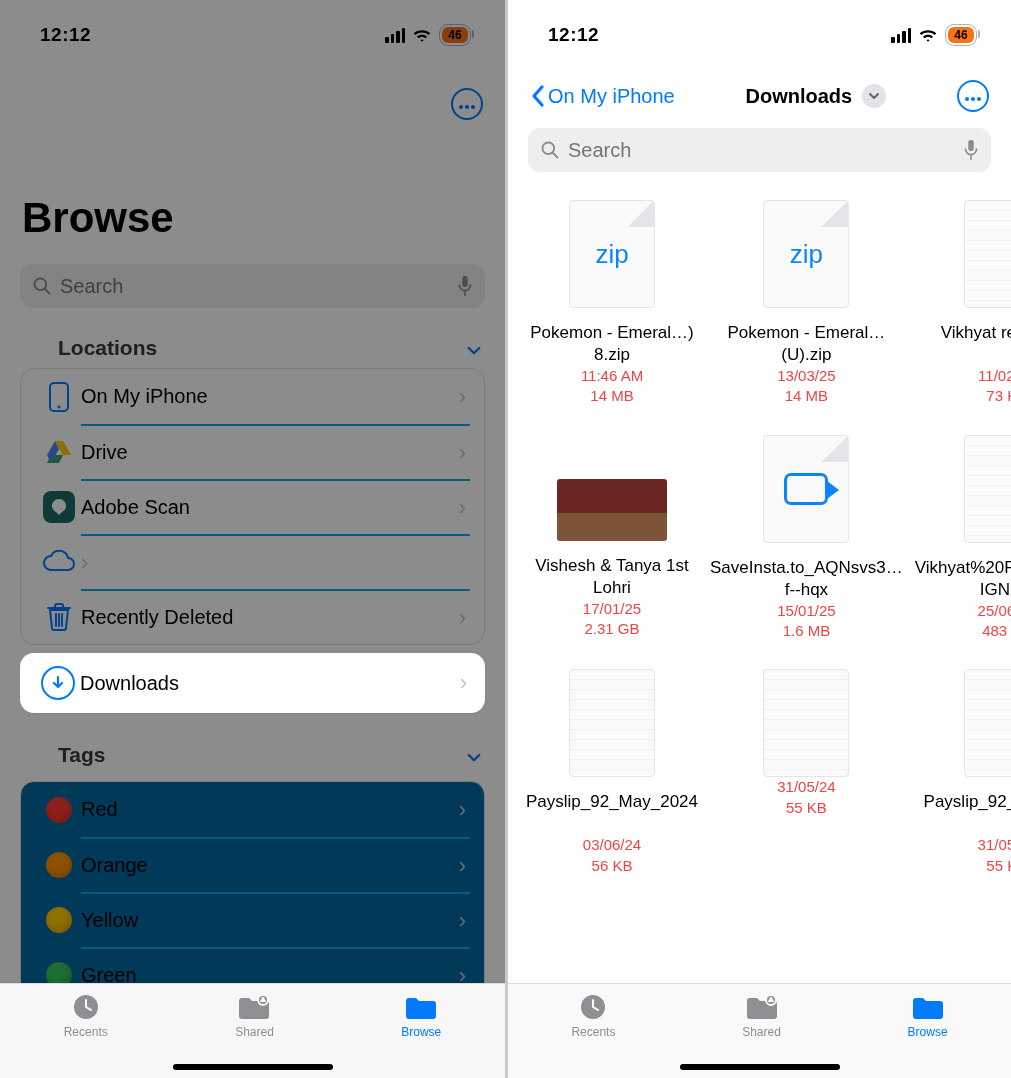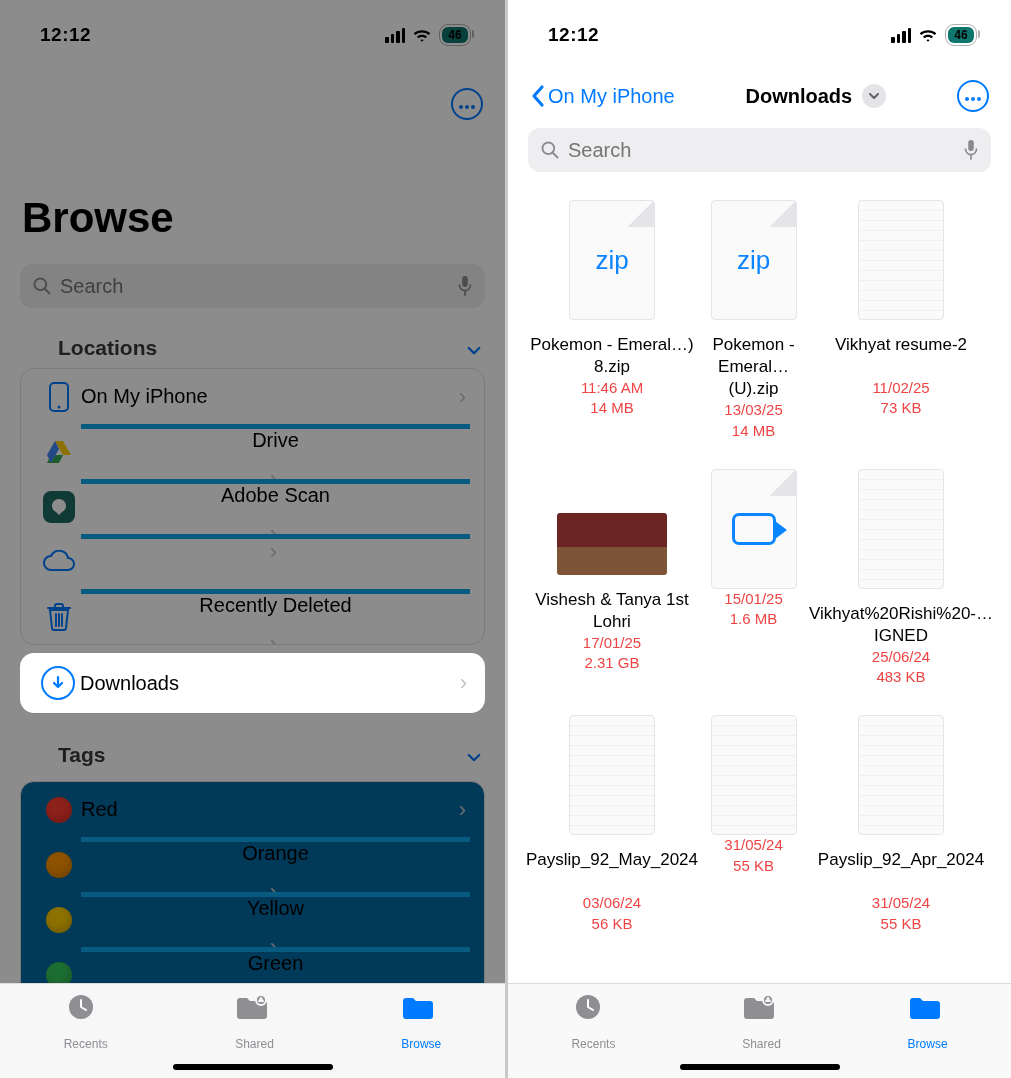--- a/index.html
+++ b/index.html
@@ -12,64 +12,64 @@
   
   .status { display: flex; justify-content: space-between; align-items: center; padding: 14px 34px 2px 40px; height: 58px; }
   .status .time { font-size: 19px; font-weight: 600; letter-spacing: 0.5px;}
   .status .right { display:flex; align-items:center; gap:7px;}
   .sig { display:flex; align-items:flex-end; gap:2px; }
   .sig i { width:3.5px; background:#000; border-radius:1px; display:block;}
   .sig i:nth-child(1){height:6px;} .sig i:nth-child(2){height:9px;} .sig i:nth-child(3){height:12px;} .sig i:nth-child(4){height:15px;}
   .wifi-svg { width:20px; height:16px; }
   .batt { display:flex; align-items:center; background:#fff; border:1.5px solid #b0b0b0; border-radius:9px; padding:2px; position:relative; }
   .batt-chip { position:absolute; right:-4px; top:5px; width:2.5px; height:8px; background:#b0b0b0; border-radius:0 2px 2px 0;}
-  .batt-inner { background:#0f766e; border-radius:6px; padding:1px 6px; font-size:12px; font-weight:600; min-width:26px; text-align:center;}
+  .batt-inner { background:#f97316; border-radius:6px; padding:1px 6px; font-size:12px; font-weight:600; min-width:26px; text-align:center;}
   
   .nav { display:flex; align-items:center; justify-content:space-between; padding: 18px 22px 6px 22px; }
   .nav .back { display:flex; align-items:center; color:#007aff; font-size:20px; gap:2px; }
   .nav .title { font-size:20px; font-weight:600; }
   .nav .more { width:32px; height:32px; border:2.5px solid #007aff; border-radius:50%; display:flex; align-items:center; justify-content:center; color:#007aff; font-weight:700; letter-spacing:1px; font-size:14px;}
   .more-dots span{width:4px;height:4px;background:#007aff;border-radius:50%;display:inline-block;margin:0 1px;}
   .chev-down-sm { width:24px; height:24px; border-radius:50%; background:#e4e4e8; display:flex; align-items:center; justify-content:center; margin-left:6px;}
   
   .search { margin: 10px 20px 6px 20px; background:#eeeef0; border-radius:12px; height:44px; display:flex; align-items:center; padding:0 12px; gap:8px; }
   .search .lens { color:#8a8a8e; }
   .search input { border:none; background:transparent; font-size:20px; flex:1; outline:none; color:#8a8a8e;}
   .mic { color:#8a8a8e; }
   
   .hero { font-size:42px; font-weight:700; padding: 68px 22px 12px 22px; }
   .section-h { display:flex; justify-content:space-between; align-items:flex-end; padding: 22px 22px 8px 22px; font-size:21px; font-weight:600; color:#3a3a3c;margin-left:36px; }
   .section-h .chev { width:18px; height:18px; }
   .group { margin: 0 20px; background:#fff; border:1px solid #e1e1e4; border-radius:14px; overflow:hidden;}
   .row-wrap { display:flex; align-items:center; height:55px; padding:0 14px 0 16px; }
-  .row-wrap + .row-wrap .cell { border-top:5px solid #0ea5e9;flex-direction:column; }
+  .row-wrap + .row-wrap .cell { border-top:2px solid #0ea5e9; }
   .cell { flex:1; display:flex; align-items:center; height:100%; gap:14px; }
   .ic-box { width:44px; display:flex; justify-content:center; }
   .row-label { font-size:20px; flex:1; }
   .chev-r { color:#c5c5c9; font-size:22px; padding-right:4px;}
   .tags-list { margin: 6px 20px 0 20px; background:#0369a1; border:1px solid #e1e1e4; border-radius:14px; overflow:hidden;}
   .dot { width:26px; height:26px; border-radius:50%; box-shadow: inset -2px -4px 6px rgba(0,0,0,0.15);}
   
   .highlight { position:relative; z-index:60; margin:8px 20px; background:#fff; border-radius:14px; box-shadow:0 1px 0 rgba(0,0,0,0.05); }
   .highlight .row-wrap { padding:0 14px 0 16px; height:60px;}
   .dl-ico { width:34px; height:34px; border:2.5px solid #007aff; border-radius:50%; display:flex;align-items:center;justify-content:center;}
   
   .grid { padding: 22px 16px; display:grid; grid-template-columns: repeat(3, 1fr); gap: 28px 8px; }
   .file { display:flex; flex-direction:column; align-items:center; text-align:center; }
-  .thumb { width:86px; height:120px; background:#fafafa; border:1px solid #e5e5e9; border-radius:4px; position:relative; display:flex; align-items:center; justify-content:center; font-size:26px; font-weight:500; color:#0a84ff; overflow:hidden;}
+  .thumb { width:86px; height:108px; background:#fafafa; border:1px solid #e5e5e9; border-radius:4px; position:relative; display:flex; align-items:center; justify-content:center; font-size:26px; font-weight:500; color:#0a84ff; overflow:hidden;}
   .thumb.doc { background: repeating-linear-gradient(#fafafa 0 9px, #eef0f2 9px 10px); }
   .thumb.photo { width:110px; height:62px; background:linear-gradient(#6b2623 55%, #7d5438 55%); border:none; border-radius:3px; margin-top:44px;}
   .fold { position:absolute; top:0; right:0; width:26px; height:26px; background:linear-gradient(135deg, transparent 48%, #e5e5e9 50%); }
   .thumb.video .cam { width:44px; height:32px; border:3px solid #0a84ff; border-radius:7px; position:relative;}
   .thumb.video .cam:after{content:"";position:absolute;right:-14px;top:5px;width:0;height:0;border-left:12px solid #0a84ff;border-top:9px solid transparent;border-bottom:9px solid transparent;}
   .fname { font-size:17px; color:#000; margin-top:14px; line-height:1.3; padding:0 2px; min-height:44px;}
   .fdate, .fsize { font-size:15px; color:#ef4444; line-height:1.35;}
   
   .tabbar { position:absolute; bottom:0; left:0; right:0; height:95px; background:#f7f7f8cc; backdrop-filter:blur(6px); border-top:1px solid #dcdcde; display:flex; justify-content:space-around; padding-top:8px;}
-  .tab { display:flex; flex-direction:column; align-items:flex-start; gap:15px; color:#8e8e93; font-size:12px; font-weight:500;}
+  .tab { display:flex; flex-direction:column; align-items:center; gap:3px; color:#8e8e93; font-size:12px; font-weight:500;}
   .tab.active { color:#007aff; }
   .tab .ti { width:34px; height:30px; display:flex; align-items:center; justify-content:center;}
   .home-ind { position:absolute; bottom:8px; left:50%; transform:translateX(-50%); width:160px; height:6px; background:#000; border-radius:4px;}
   .left .tabbar, .left .home-ind { z-index:60; }
   .left .tabbar { background:#f7f7f8; }
   
   .left .nav { justify-content:flex-end; padding-top:30px;}
 </style>
 </head>
 <body>
@@ -355,20 +355,21 @@
           <div class="thumb photo"></div>
           <div class="fname">Vishesh &amp; Tanya 1st Lohri</div>
           <div class="fdate">17/01/25</div>
           <div class="fsize">2.31 GB</div>
         </div>
         <div class="file">
           <div class="thumb video">
             <div class="fold"></div>
             <div class="cam"></div>
           </div>
+          <div class="fname">SaveInsta.to_AQNsvs3…f--hqx</div>
           <div class="fdate">15/01/25</div>
           <div class="fsize">1.6 MB</div>
         </div>
         <div class="file">
           <div class="thumb doc"></div>
           <div class="fname">Vikhyat%20Rishi%20-…IGNED</div>
           <div class="fdate">25/06/24</div>
           <div class="fsize">483 KB</div>
         </div>
         <div class="file">

